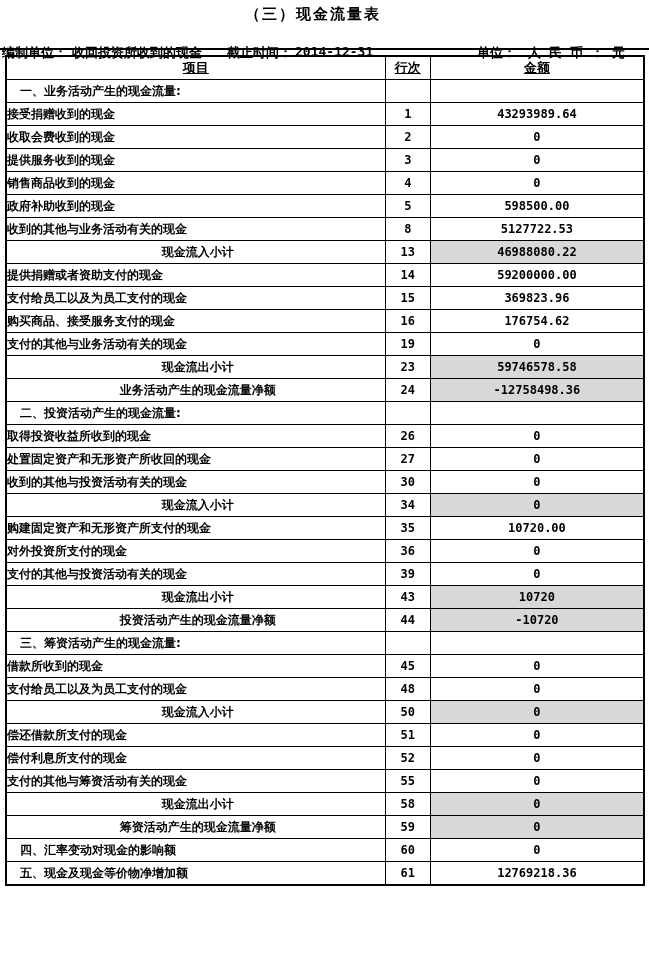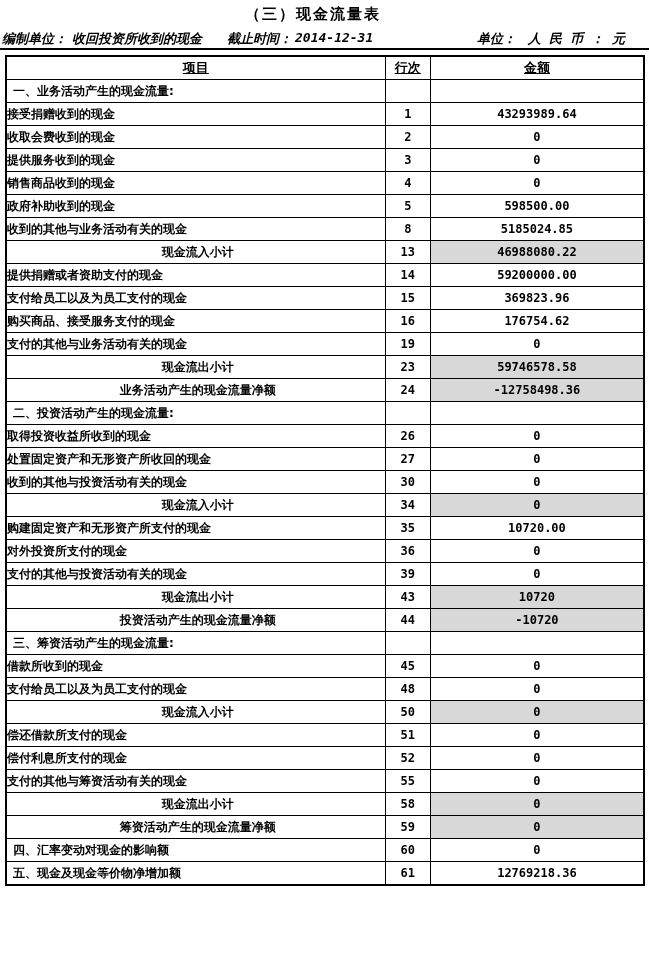--- a/index.html
+++ b/index.html
@@ -5,21 +5,21 @@
   html,body{margin:0;padding:0;background:#ffffff;}
   .page{
     position:relative;width:649px;height:978px;background:#ffffff;
     font-family:"DejaVu Sans",sans-serif;font-weight:bold;color:#000;
     overflow:hidden;
   }
   .title{
     position:absolute;top:5px;left:0;width:626px;text-align:center;
     font-size:15px;letter-spacing:2px;
   }
-  .meta span{position:absolute;top:30px;font-size:13px;white-space:nowrap;font-style:italic;}
+  .meta span{position:absolute;top:44px;font-size:13px;white-space:nowrap;}
   .m-l1{left:2px;}
   .m-v1{left:72px;}
   .m-l2{left:227px;text-align:center;}
   .m-v2{left:295px;font-family:"DejaVu Sans Mono",monospace;font-size:13px;}
   .m-l3{left:477px;}
   .m-v3{left:528px;letter-spacing:8px;}
   .rule{position:absolute;top:48px;left:0;width:649px;height:2px;background:#000;}
   table.cf{
     position:absolute;top:55px;left:5px;width:640px;
     border-collapse:collapse;table-layout:fixed;
@@ -27,21 +27,21 @@
   }
   .cf th,.cf td{
     border:1px solid #000;height:22px;padding:0;
     font-size:12px;font-weight:bold;overflow:hidden;white-space:nowrap;
   }
   .cf th{text-align:center;font-size:13px;text-decoration:underline;}
   .col-item{width:378px;}
   .col-line{width:45px;}
   .col-amount{width:213px;}
   .cell-item{text-align:left;padding-left:25px;}
-  tr.section .cell-item{padding-left:6px;}
+  tr.section .cell-item{padding-left:13px;}
   tr.subtotal .cell-item{text-align:center;padding-left:4px;margin-left:45px;}
   .cell-line,.cell-amount{
     text-align:center;
     font-family:"DejaVu Sans Mono",monospace;font-size:12px;
   }
   td.gray{background:var(--hl,#d8d8d8);}
 </style>
 </head>
 <body>
 
@@ -100,21 +100,21 @@
     <td class="cell-amount">0</td>
   </tr>
         <tr class="detail">
     <td class="cell-item">政府补助收到的现金</td>
     <td class="cell-line">5</td>
     <td class="cell-amount">598500.00</td>
   </tr>
         <tr class="detail">
     <td class="cell-item">收到的其他与业务活动有关的现金</td>
     <td class="cell-line">8</td>
-    <td class="cell-amount">5185024.85</td>
+    <td class="cell-amount">5127722.53</td>
   </tr>
         <tr class="subtotal">
     <td class="cell-item">现金流入小计</td>
     <td class="cell-line">13</td>
     <td class="cell-amount gray">46988080.22</td>
   </tr>
         <tr class="detail">
     <td class="cell-item">提供捐赠或者资助支付的现金</td>
     <td class="cell-line">14</td>
     <td class="cell-amount">59200000.00</td>

